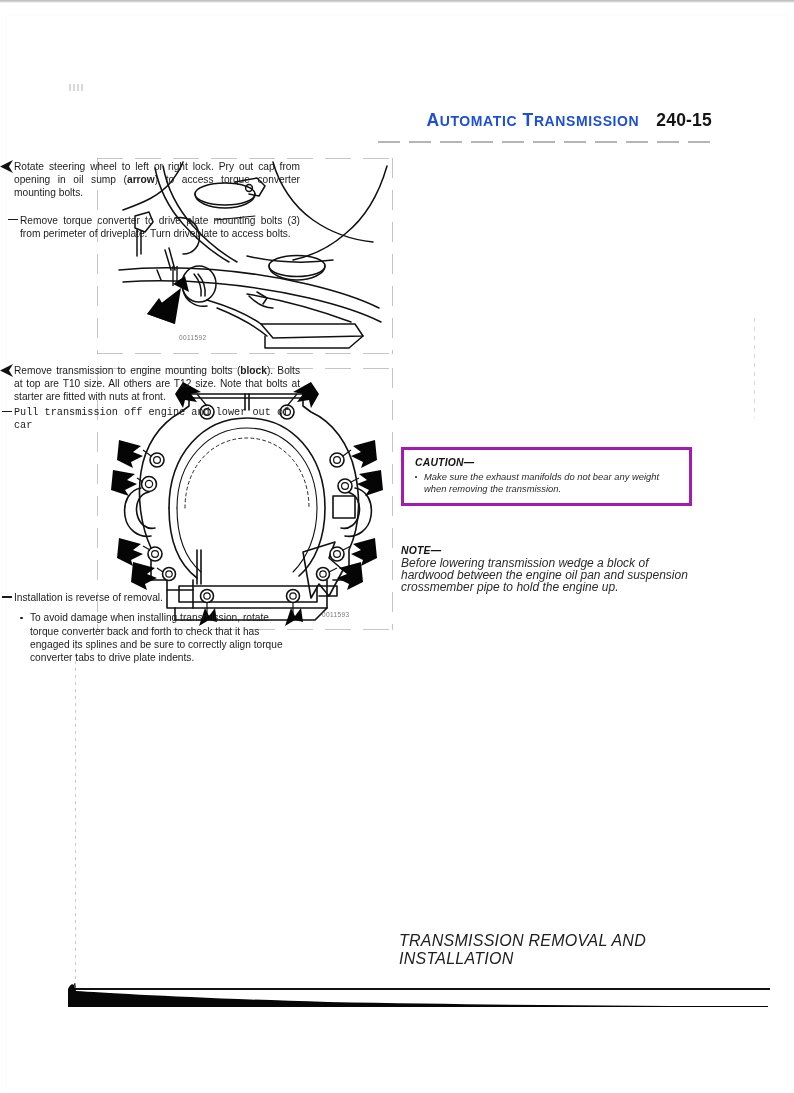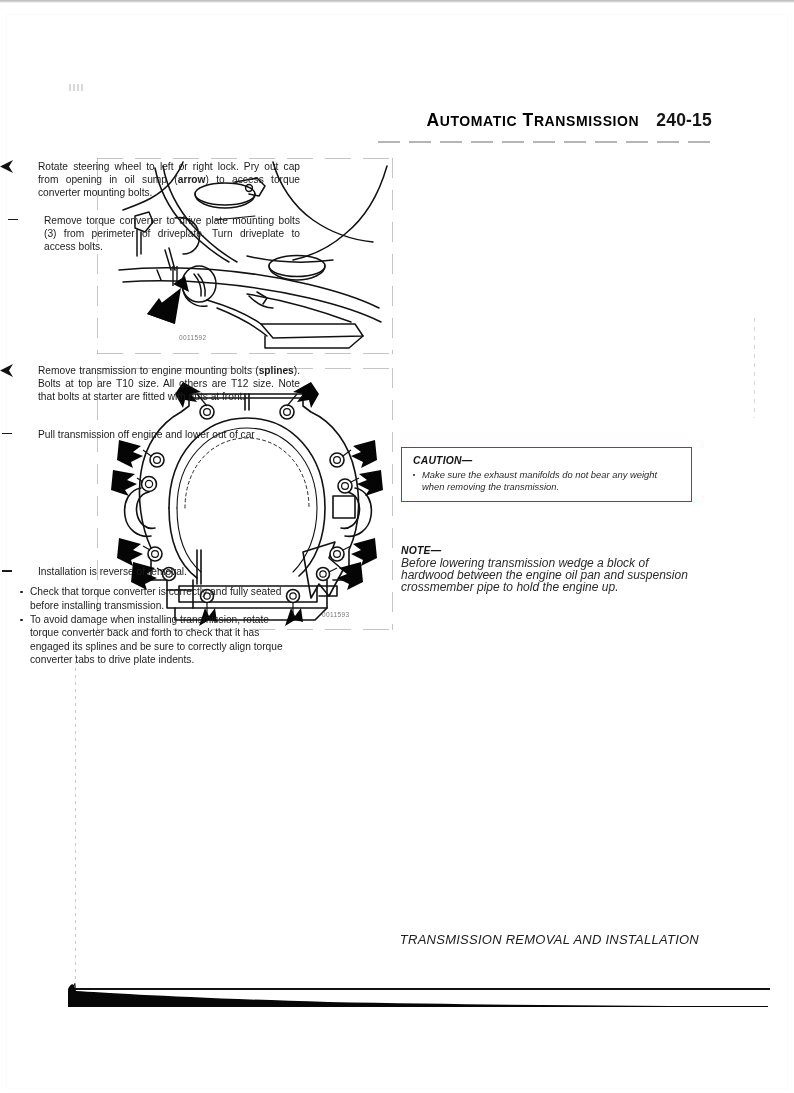--- a/index.html
+++ b/index.html
@@ -71,21 +71,21 @@
     left: 396px; top: 110px;
     width: 316px;
     text-align: right;
     white-space: nowrap;
   }
   .header-title {
     display: inline;
     font-size: 17.5px;
     font-weight: bold;
     letter-spacing: .6px;
-    color: #000000;
+    color: #1d4ed8;
   }
   .header-title .cap { font-size: 17.5px; }
   .header-title .sc { font-size: 14px; }
   .header-page {
     display: inline;
     margin-left: 17px;
     font-size: 17.5px;
     font-weight: bold;
     color: #151515;
     letter-spacing: .2px;
@@ -132,21 +132,21 @@
     left: 399px;
     width: 300px;
   }
   .blk { position: absolute; width: 300px; }
 
   .para {
     position: relative;
     font-size: 10.2px;
     line-height: 13.2px;
     color: #1b1b1b;
-    padding-left: 38px;
+    padding-left: 14px;
     text-align: left;
   }
   .para.justified { text-align: justify; }
   .para b { font-weight: bold; }
 
   .marker-tri {
     position: absolute;
     left: 0; top: 0px;
     width: 14px; height: 13px;
   }
@@ -172,21 +172,21 @@
     color: #1b1b1b;
     padding-left: 30px;
     margin-bottom: 1px;
   }
   .sub-item .marker-bullet { left: 20px; top: 5.5px; }
 
   
   .boxed {
     position: absolute;
     box-sizing: border-box;
-    border: 1px solid #a21caf;
+    border: 3px solid #a21caf;
     padding: 7px 9px 8px 11px;
     width: 291px;
   }
   .box-title {
     font-size: 10.4px;
     font-weight: bold;
     font-style: italic;
     color: #141414;
     letter-spacing: .2px;
     margin-bottom: 3px;
@@ -217,22 +217,21 @@
     line-height: 12.2px;
     font-style: italic;
     color: #2a2a2a;
   }
 
   
   .footer {
     position: absolute;
     left: 399px; top: 932px;
     width: 300px;
-    text-align: right;
-    font-size: 13px;
+    font-size: 16px;
     font-style: italic;
     color: #202020;
     letter-spacing: .25px;
   }
   .footer-rule {
     position: absolute;
     left: 70px; top: 988px;
     width: 700px; height: 2px;
     background: #111111;
   }
@@ -460,55 +459,51 @@
       </div>
     </div>
   </div>
 
   <div class="blk" style="top:364px;">
     <div class="col" style="position:relative; left:0;">
       <div class="para justified">
         <svg class="marker-tri" viewBox="0 0 14 13">
           <path d="M13 0 L0 6.5 L13 13 L9 6.5 Z" fill="#111"></path>
         </svg>
-        <span>Remove transmission to engine mounting bolts (</span><b>splines</b><span>). Bolts at top are T10 size. All others are T12 size. Note that bolts at starter are fitted with nuts at front.</span>
+        <span>Remove transmission to engine mounting bolts (</span><b>block</b><span>). Bolts at top are T10 size. All others are T12 size. Note that bolts at starter are fitted with nuts at front.</span>
       </div>
-      <div class="para" style="margin-top:24px;">
+      <div class="para" style="margin-top:2px;font-family:Liberation Mono, monospace;">
         <span class="marker-dash"></span>
         <span>Pull transmission off engine and lower out of car</span>
       </div>
     </div>
   </div>
 
   <div class="boxed" style="left:401px; top:447px;">
     <div class="box-title">CAUTION—</div>
     <div class="box-item">
       <span class="marker-bullet"></span>
       <span>Make sure the exhaust manifolds do not bear any weight when removing the transmission.</span>
     </div>
   </div>
 
   <div class="note-blk" style="left:401px; top:545px;">
     <div class="note-title">NOTE—</div>
     <div class="note-body" style="width:287px;">Before lowering transmission  wedge a block of hardwood between the engine oil pan and suspension crossmember pipe to hold the engine up.</div>
   </div>
 
-  <div class="blk" style="top:565px;">
+  <div class="blk" style="top:591px;">
     <div class="col" style="position:relative; left:0;">
       <div class="para">
         <span class="marker-dash"></span>
         <span>Installation is reverse of removal.</span>
       </div>
       <div class="sub-list" style="margin-top:7px;">
         <div class="sub-item">
           <span class="marker-bullet"></span>
-          <span>Check that torque converter is correctly and fully seated before installing transmission.</span>
-        </div>
-        <div class="sub-item">
-          <span class="marker-bullet"></span>
           <span>To avoid damage when installing transmission, rotate torque converter back and forth to check that it has engaged its splines and be sure to correctly align torque converter tabs to drive plate indents.</span>
         </div>
       </div>
     </div>
   </div>
 
   <div class="footer">TRANSMISSION REMOVAL AND INSTALLATION</div>
   <div class="footer-rule"></div>
 
   <div class="scan-wedge">

